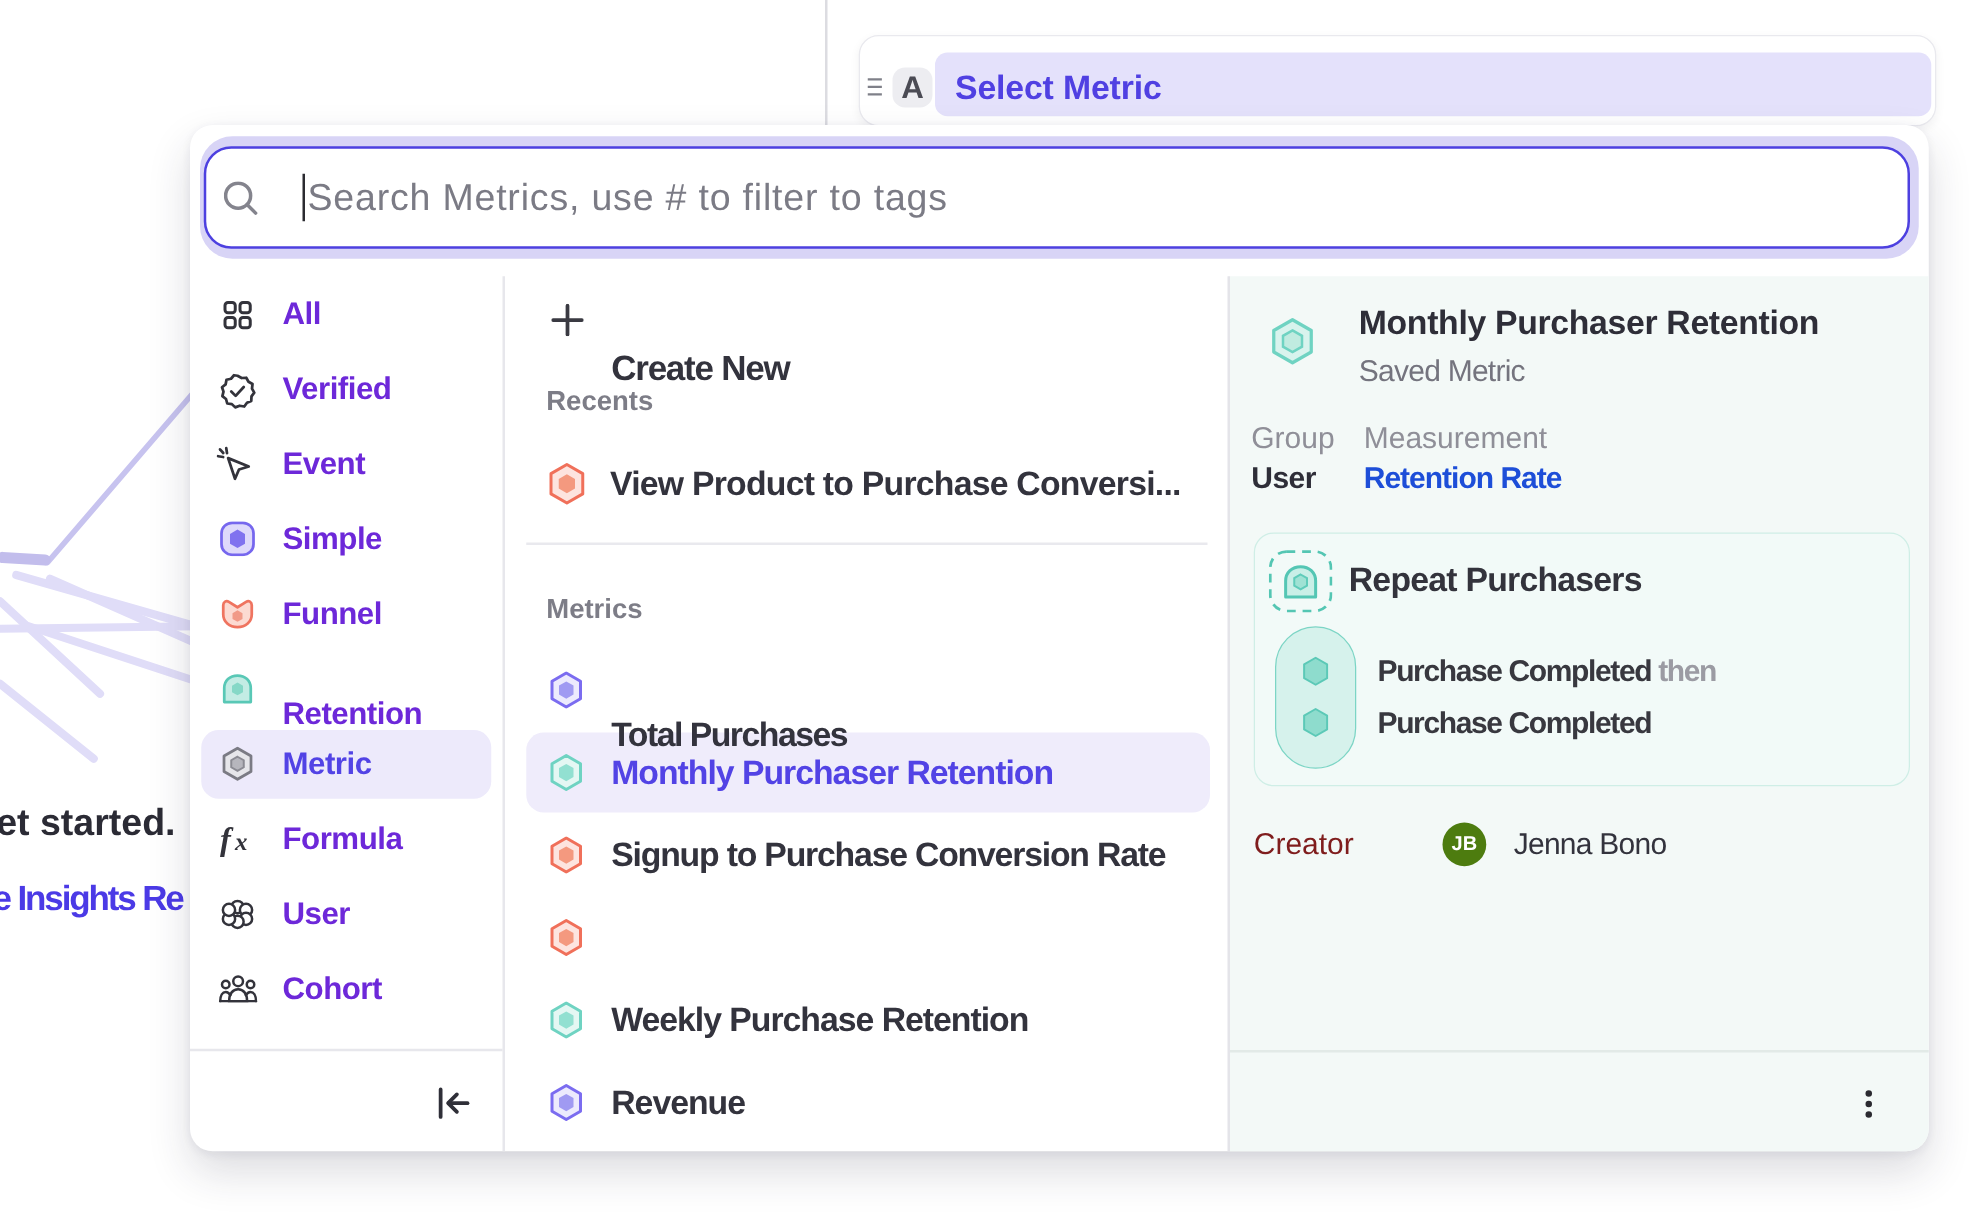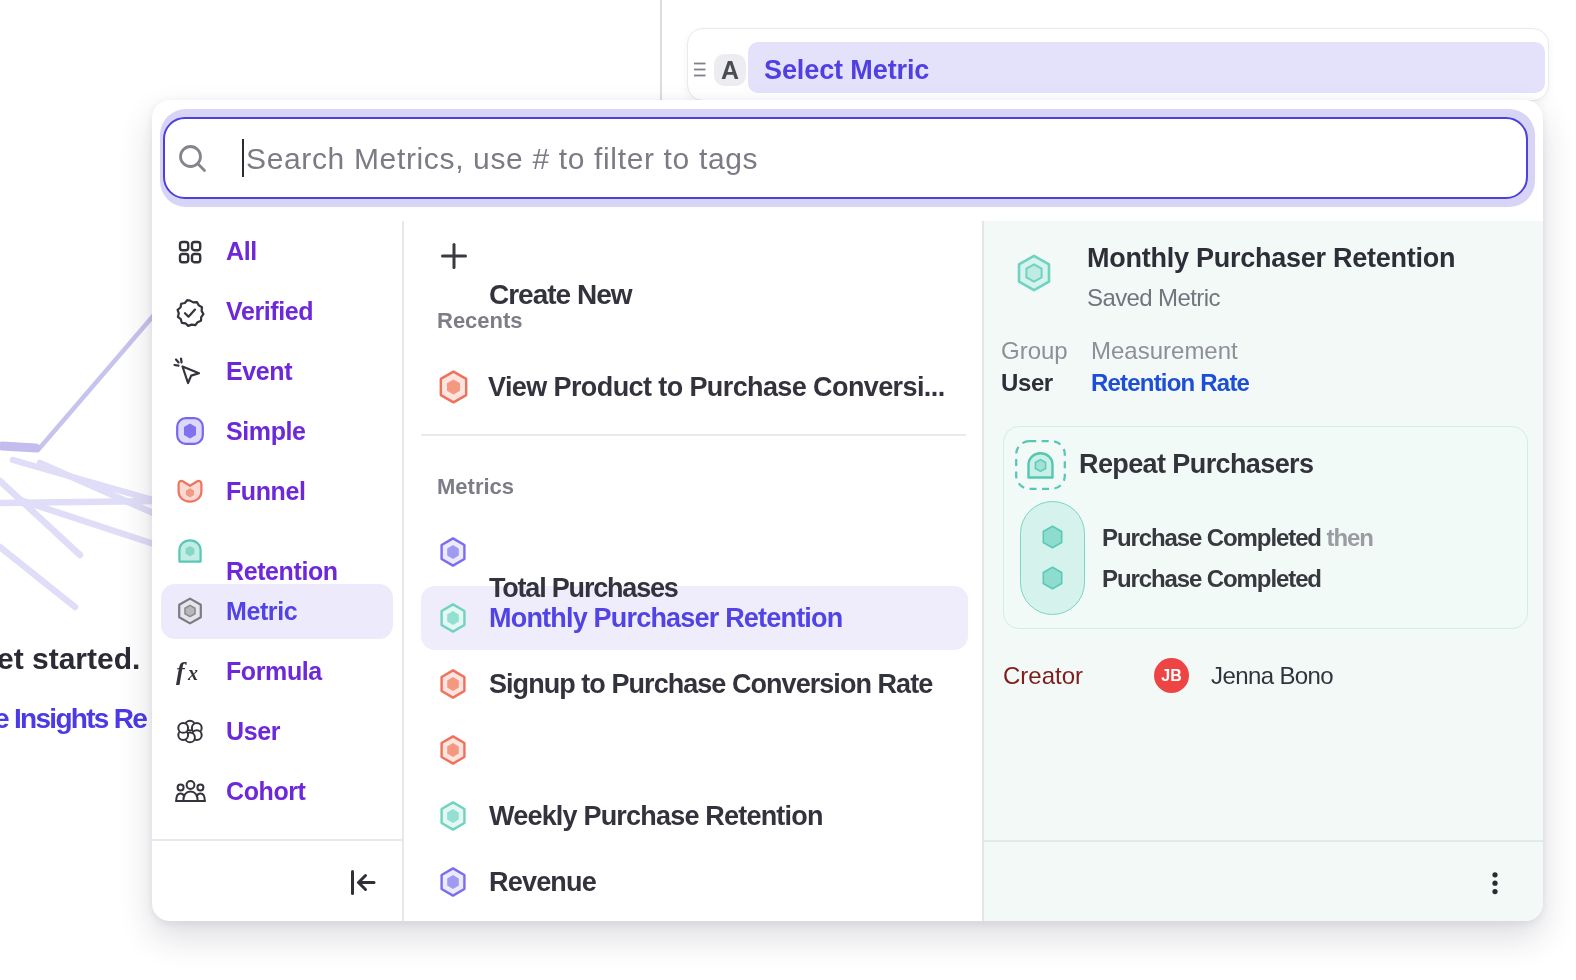--- a/index.html
+++ b/index.html
@@ -248,21 +248,21 @@
   <svg class="abs" style="left:1042px;top:525px;" width="21" height="24" viewBox="0 0 21 24">
     <path d="M10.5 1.2 L19.7 6.45 L19.7 17.55 L10.5 22.8 L1.3 17.55 L1.3 6.45 Z" fill="#8edccd" stroke="#5cc9b7" stroke-width="1.6" stroke-linejoin="round"></path>
   </svg>
   <svg class="abs" style="left:1042px;top:566px;" width="21" height="24" viewBox="0 0 21 24">
     <path d="M10.5 1.2 L19.7 6.45 L19.7 17.55 L10.5 22.8 L1.3 17.55 L1.3 6.45 Z" fill="#8edccd" stroke="#5cc9b7" stroke-width="1.6" stroke-linejoin="round"></path>
   </svg>
   <div class="abs" style="left:1102px;top:523px;height:30px;line-height:30px;font-size:24px;font-weight:700;letter-spacing:-1.1px;color:#38383f;">Purchase Completed <span style="color:#9b9ba3;">then</span></div>
   <div class="abs" style="left:1102px;top:564px;height:30px;line-height:30px;font-size:24px;font-weight:700;letter-spacing:-1.1px;color:#38383f;">Purchase Completed</div>
 
   <div class="abs" style="left:1003px;top:662px;height:28px;line-height:28px;font-size:24px;color:#7f1d1d;">Creator</div>
-  <div class="abs" style="left:1154px;top:658px;width:35px;height:35px;border-radius:50%;background:#ef4444;text-align:center;line-height:35px;font-size:16px;font-weight:700;color:#fff;">JB</div>
+  <div class="abs" style="left:1154px;top:658px;width:35px;height:35px;border-radius:50%;background:#4d7c0f;text-align:center;line-height:35px;font-size:16px;font-weight:700;color:#fff;">JB</div>
   <div class="abs" style="left:1211px;top:662px;height:28px;line-height:28px;font-size:24px;letter-spacing:-0.6px;color:#33333d;">Jenna Bono</div>
 
   <svg class="abs" style="left:1490px;top:872px;" width="10" height="24" viewBox="0 0 10 24">
     <circle cx="5" cy="2.8" r="2.6" fill="#2a2a30"></circle>
     <circle cx="5" cy="11.2" r="2.6" fill="#2a2a30"></circle>
     <circle cx="5" cy="19.6" r="2.6" fill="#2a2a30"></circle>
   </svg>
 
 </div>
 

